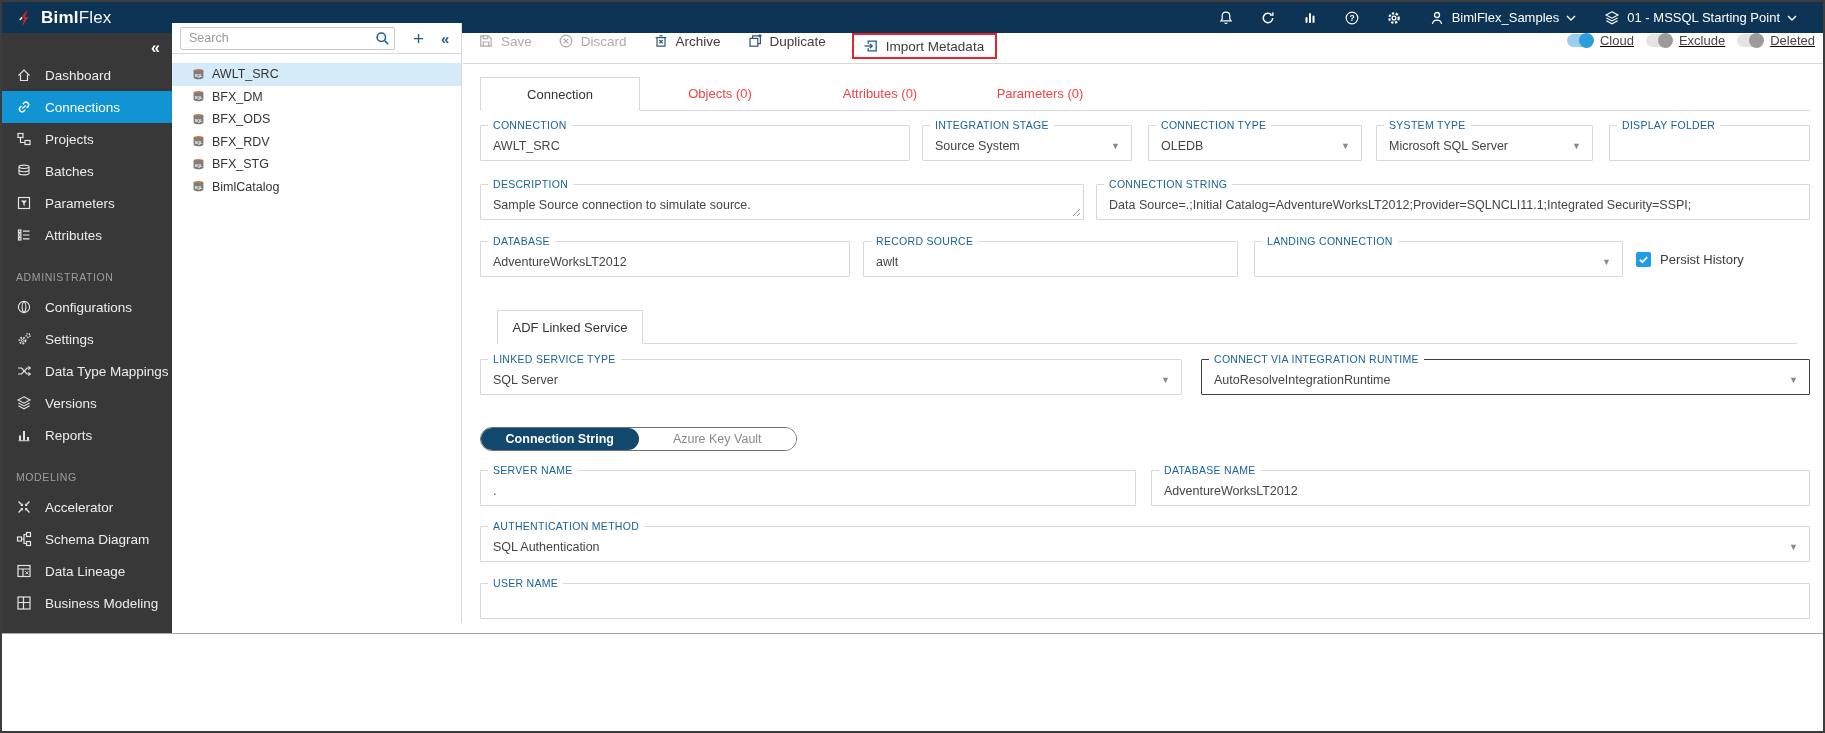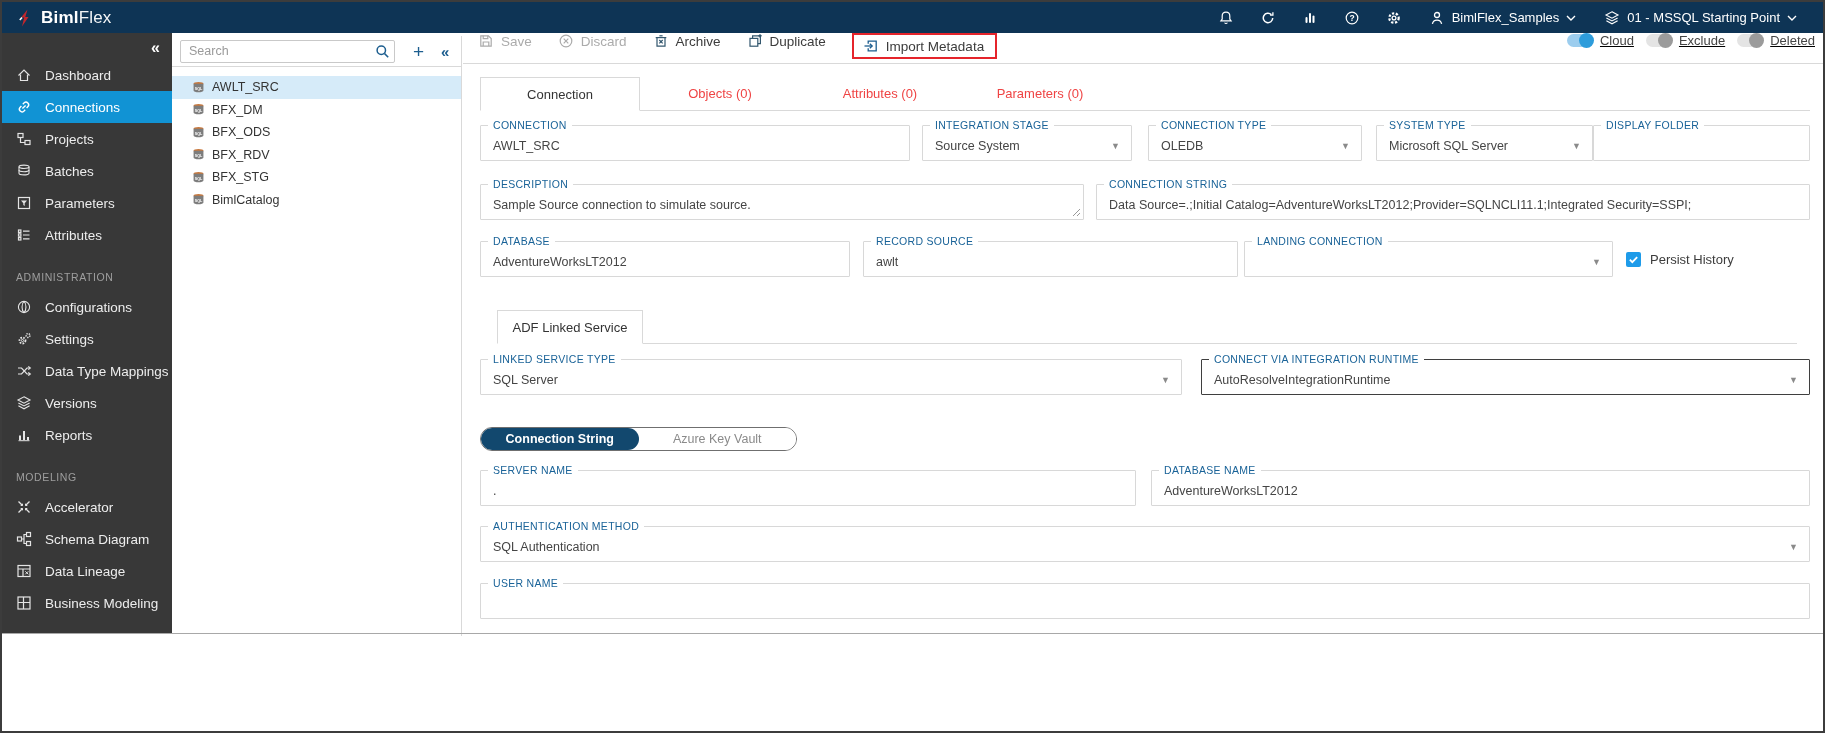--- a/index.html
+++ b/index.html
@@ -19,21 +19,21 @@
 
   
   #sidebar { position:absolute; left:0; top:31px; width:170px; height:600px; background:#383838; color:#ededed; }
   .sb-collapse { text-align:right; padding:6px 12px 2px 0; color:#fff; font-size:16px; font-weight:bold; cursor:pointer; }
   .sb-item { display:flex; align-items:center; gap:13px; height:32px; padding-left:14px; font-size:13.5px; cursor:pointer; white-space:nowrap; }
   .sb-item.active { background:#1193D4; color:#fff; }
   .sb-item svg { flex:0 0 16px; }
   .sb-header { font-size:10.5px; color:#9f9f9f; letter-spacing:.6px; padding:20px 0 8px 14px; }
 
   
-  #listpanel { position:absolute; left:170px; top:34px; width:290px; height:600px; background:#fff; border-right:1px solid #d9d9d9; }
+  #listpanel { position:absolute; left:170px; top:21px; width:290px; height:600px; background:#fff; border-right:1px solid #d9d9d9; }
   #list-header { height:31px; display:flex; align-items:center; border-bottom:1px solid #d9d9d9; padding:0 8px; }
   .search-wrap { position:relative; width:215px; }
   .search-wrap input { width:215px; height:23px; border:1px solid #c9c9c9; border-radius:2px; font-size:12.5px; padding:2px 24px 2px 8px; color:#444; outline:none; font-family:inherit; }
   .search-wrap input::placeholder { color:#9a9a9a; }
   .search-wrap svg { position:absolute; right:5px; top:4px; }
   .list-hdr-btn { color:#1D5E8F; cursor:pointer; }
   .plus-btn { font-size:19px; font-weight:400; margin-left:18px; line-height:1; }
   .collapse-btn { font-size:15px; font-weight:bold; margin-left:17px; }
   .conn-list { padding-top:9px; }
   .conn-item { display:flex; align-items:center; gap:7px; height:22.5px; padding-left:20px; font-size:12.5px; color:#333; cursor:pointer; }
@@ -507,21 +507,21 @@
         <div class="field" style="width:214px; margin-left:16px;">
           <span class="lbl">CONNECTION TYPE</span>
           <span class="val">OLEDB</span>
           <span class="arrow">▼</span>
         </div>
         <div class="field" style="width:217px; margin-left:14px;">
           <span class="lbl">SYSTEM TYPE</span>
           <span class="val">Microsoft SQL Server</span>
           <span class="arrow">▼</span>
         </div>
-        <div class="field" style="flex:1; margin-left:0;">
+        <div class="field" style="flex:1; margin-left:16px;">
           <span class="lbl">DISPLAY FOLDER</span>
           <span class="val"></span>
         </div>
       </div>
 
       <div class="frow" style="margin-top:23px;">
         <div class="field" style="width:604px;">
           <span class="lbl">DESCRIPTION</span>
           <span class="val">Sample Source connection to simulate source.</span>
           <span class="resize-corner">
@@ -538,21 +538,21 @@
 
       <div class="frow" style="margin-top:21px;">
         <div class="field" style="width:370px;">
           <span class="lbl">DATABASE</span>
           <span class="val">AdventureWorksLT2012</span>
         </div>
         <div class="field" style="width:375px; margin-left:13px;">
           <span class="lbl">RECORD SOURCE</span>
           <span class="val">awlt</span>
         </div>
-        <div class="field" style="width:369px; margin-left:6px;">
+        <div class="field" style="width:369px; margin-left:16px;">
           <span class="lbl">LANDING CONNECTION</span>
           <span class="val"></span>
           <span class="arrow">▼</span>
         </div>
         <span class="checkbox-group">
           <span class="checkbox">
               <svg width="11" height="11" viewBox="0 0 12 12" fill="none" stroke="#fff" stroke-width="2">
                 <path d="M2 6.2 l2.7 2.7 L10 3.4"></path>
               </svg>
             </span>

